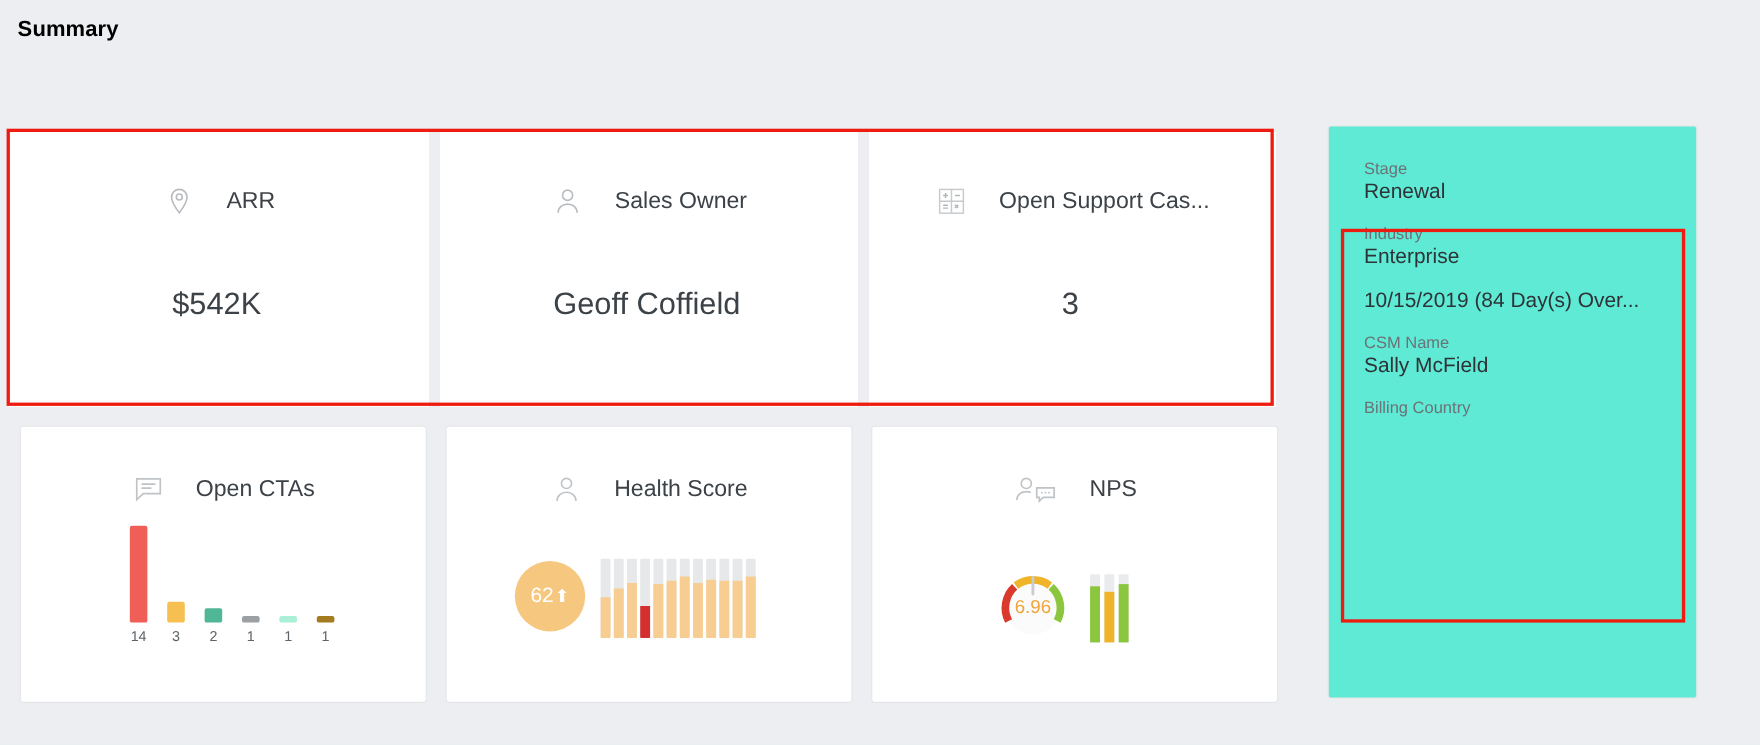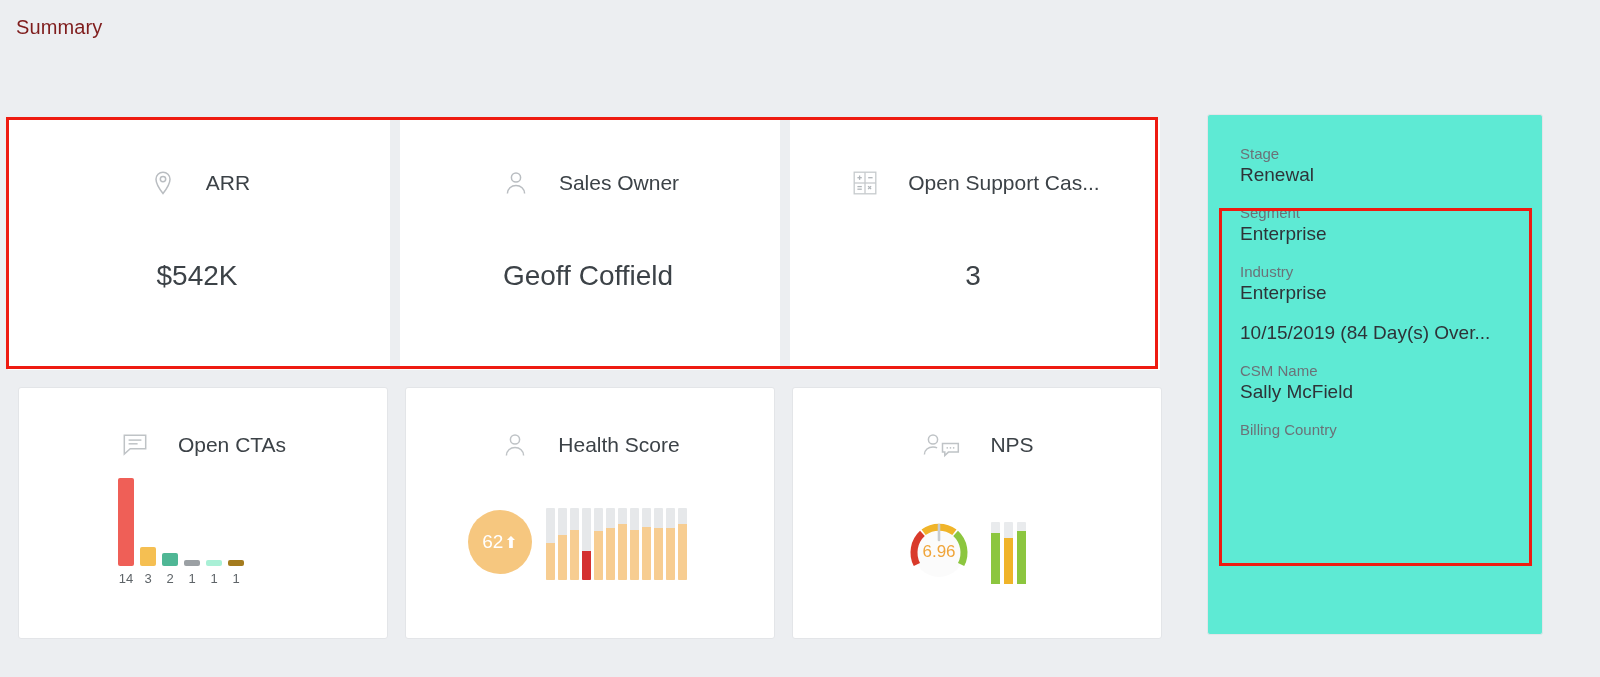--- a/index.html
+++ b/index.html
@@ -8,22 +8,22 @@
     background: #eceef1;
     font-family: "Liberation Sans", sans-serif;
     overflow: hidden;
   }
 
   
   .page-title {
     position: absolute;
     left: 16px; top: 16px;
     font-size: 20px;
-    font-weight: normal;
-    color: #7f1d1d;
+    font-weight: bold;
+    color: #000000;
     letter-spacing: .1px;
   }
 
   
   .left-region { position: absolute; left: 0; top: 115px; width: 1190px; height: 540px; }
 
   
   .top-row { position: absolute; left: 8px; top: 5px; width: 1152px; height: 250px; display: flex; gap: 10px; }
   .top-row .pane {
     flex: 1 1 0;
@@ -73,21 +73,21 @@
     font-size: 28px;
     color: #3c4247;
   }
   .icon-wrap { width: 30px; height: 30px; display: flex; align-items: center; justify-content: center; color: #b9bdc1; }
   .icon-wrap svg { display: block; }
 
   
   .cta-chart {
     position: absolute;
     left: 96px; bottom: 52px;
-    display: flex; align-items: flex-end; 
+    display: flex; align-items: flex-end; gap: 12px;
     height: 110px;
   }
   .cta-col { display: flex; flex-direction: column; align-items: center; justify-content: flex-end; width: 22px; }
   .cta-bar { width: 16px; border-radius: 2px; }
   .cta-num { font-size: 13px; color: #5e6468; margin-top: 5px; }
 
   
   .health-wrap { position: absolute; left: 62px; bottom: 58px; display: flex; align-items: flex-end; gap: 14px; }
   .health-circle {
     width: 64px; height: 64px; border-radius: 50%;
@@ -330,24 +330,20 @@
   </div>
 </div>
 
 <div class="detail-panel">
   <div id="detail-fields">
       <div class="field">
         <div class="field-label">Stage</div>
         <div class="field-value">Renewal</div>
       </div>
       <div class="field">
-        <div class="field-label">Segment</div>
-        <div class="field-value">Enterprise</div>
-      </div>
-      <div class="field">
         <div class="field-label">Industry</div>
         <div class="field-value">Enterprise</div>
       </div>
       <div class="field">
         <div class="field-value">10/15/2019 (84 Day(s) Over...</div>
       </div>
       <div class="field">
         <div class="field-label">CSM Name</div>
         <div class="field-value">Sally McField</div>
       </div>

